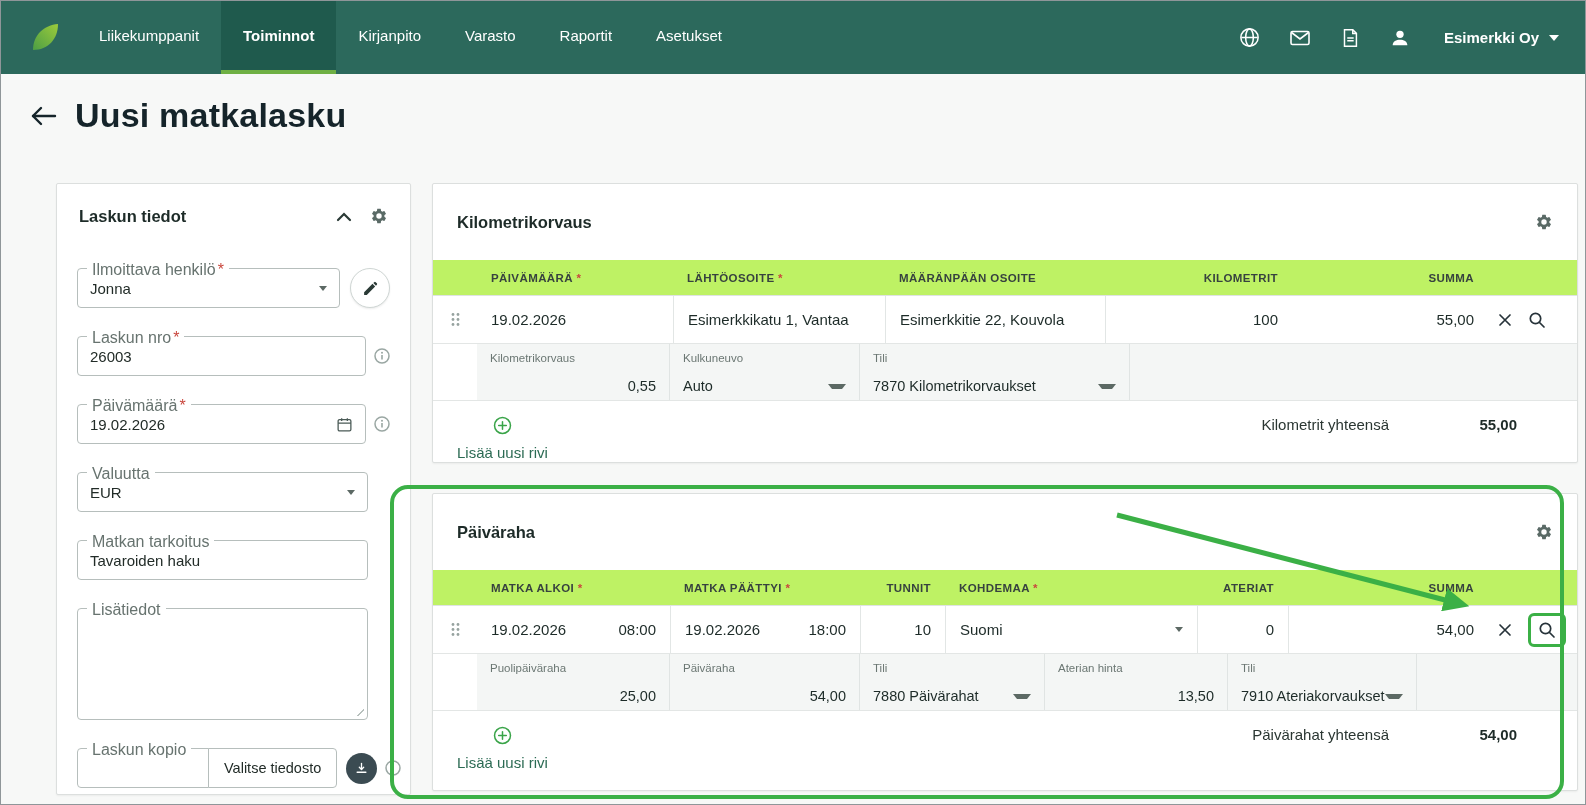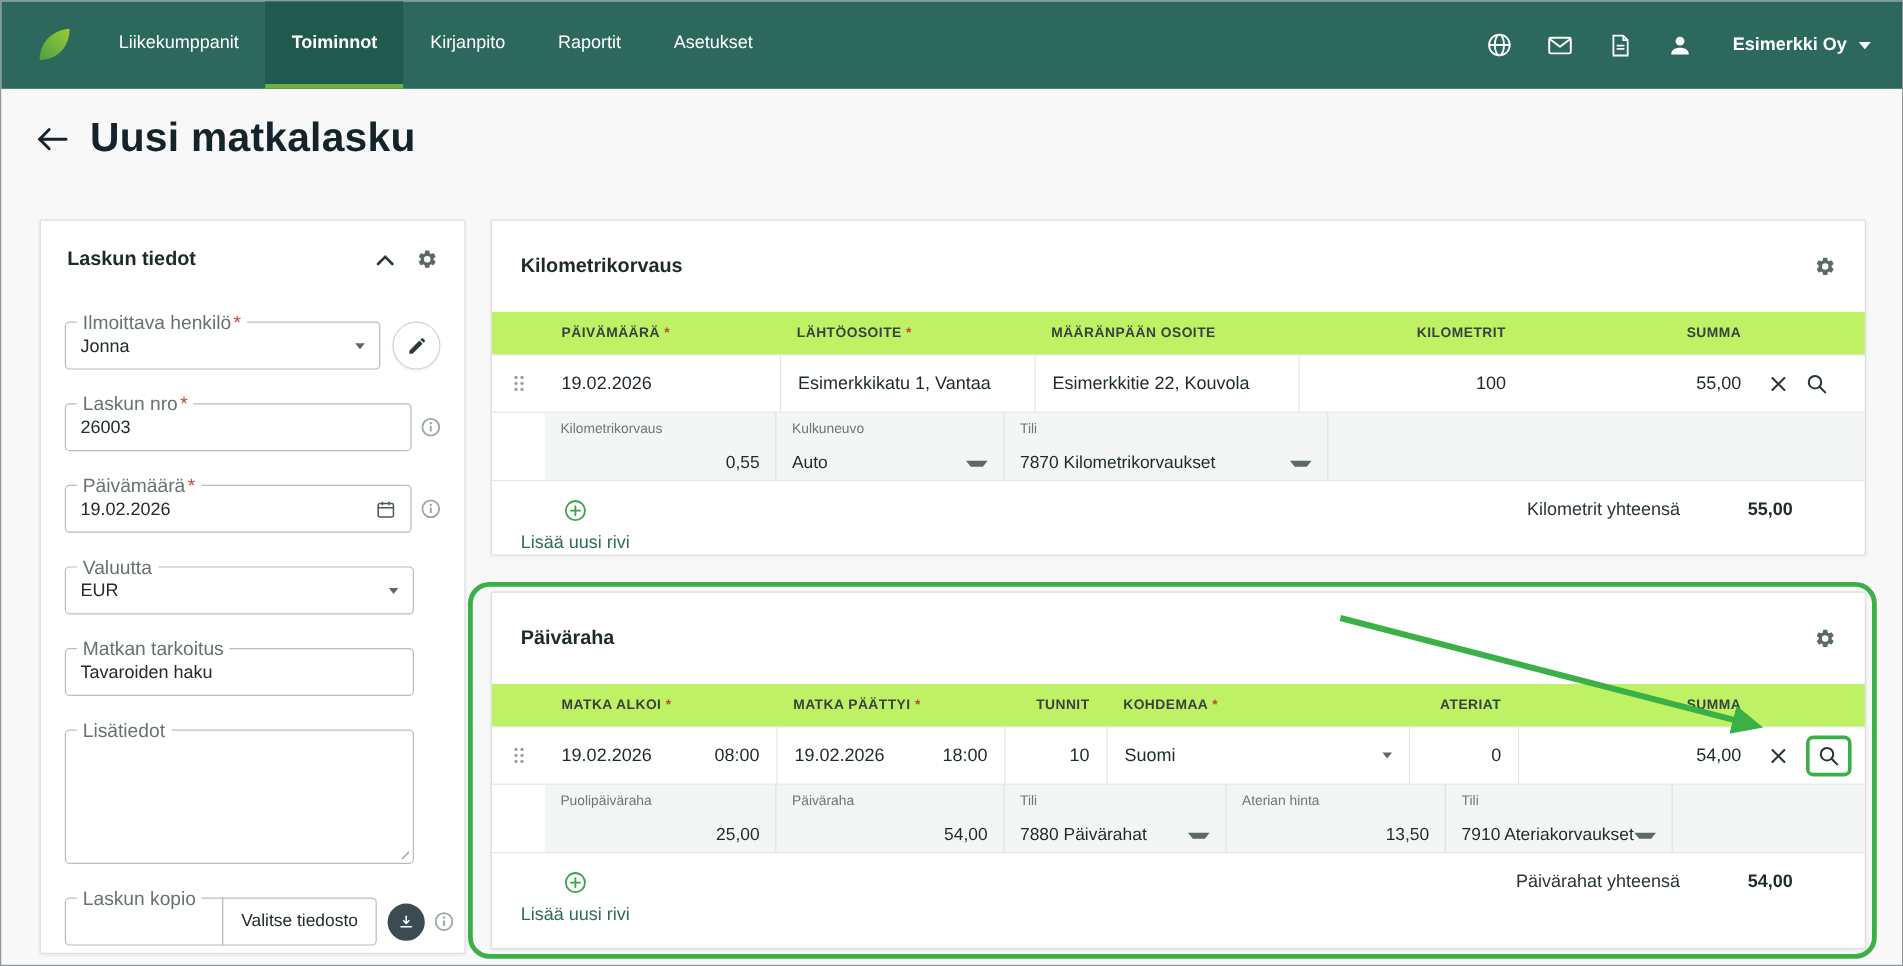--- a/index.html
+++ b/index.html
@@ -16,21 +16,21 @@
   .nicon { width:24px; height:24px; display:flex; align-items:center; justify-content:center; cursor:pointer; }
   .company { display:flex; align-items:center; gap:10px; color:#fff; font-weight:bold; font-size:15px; cursor:pointer; margin-left:6px; }
   .wcaret { width:0; height:0; border-left:5px solid transparent; border-right:5px solid transparent; border-top:6px solid #fff; }
 
   
   .pagehead { position:absolute; top:95px; left:28px; display:flex; align-items:center; gap:16px; }
   .backbtn { cursor:pointer; display:flex; align-items:center; }
   .pagetitle { font-size:34px; font-weight:600; color:#15242a; letter-spacing:0.2px; }
 
   
-  .card { position:absolute; background:#fff; border:1px solid #dcdfde; border-radius:2px; box-shadow:0 1px 2px rgba(0,0,0,0.05); }
+  .card { position:absolute; background:#fff; border:1px solid #dcdfde; border-radius:2px; box-shadow:0 1px 2px rgba(0,0,0,0.05);margin-left:23px; }
   .left-card { left:32px; top:182px; width:355px; height:612px; }
   .km-card { left:408px; top:182px; width:1146px; height:280px; }
   .pv-card { left:408px; top:492px; width:1146px; height:298px; }
 
   .card-head { height:64px; display:flex; align-items:center; justify-content:space-between; padding:0 22px; }
   .rcard .card-head { height:76px; padding:0 24px; }
   .card-title { font-size:16.5px; font-weight:bold; color:#1d2b28; }
   .head-icons { display:flex; align-items:center; gap:18px; }
   .iconbtn { cursor:pointer; display:flex; align-items:center; justify-content:center; background:none; border:none; }
 
@@ -74,21 +74,21 @@
   .drow { display:flex; align-items:stretch; background:#fff; border-top:1px solid #e3e6e5; border-bottom:1px solid #e3e6e5; height:58px; }
   .dcells { flex:1; display:flex; background:#f4f6f5; }
   .dcell { padding:8px 13px 6px 13px; border-right:1px solid #e0e4e3; display:flex; flex-direction:column; justify-content:space-between; cursor:pointer; }
   .dlabel { font-size:11.5px; color:#6b7773; white-space:nowrap; }
   .dvalue { font-size:14.5px; color:#1d2b28; display:flex; align-items:center; white-space:nowrap; }
   .dvalue.right { justify-content:flex-end; }
   .dvalue .caret { margin-left:auto; padding-left:10px; }
 
   .card-foot { display:flex; justify-content:space-between; align-items:flex-start; padding:15px 24px 0 24px; }
   .addrow { display:flex; align-items:center; gap:9px; color:#2c6b54; font-size:15px; cursor:pointer;flex-direction:column; }
-  .foot-total { display:flex; align-items:center; gap:34px; padding-right:36px; font-size:15px; color:#2a3632; }
+  .foot-total { display:flex; align-items:center; gap:68px; padding-right:36px; font-size:15px; color:#2a3632; }
   .tvalue { font-weight:bold; color:#1d2b28; min-width:60px; text-align:right; }
 
   
   .k1{width:196px;flex:none} .k2{width:212px;flex:none} .k3{width:220px;flex:none}
   .k4{width:187px;flex:none} .k5{width:196px;flex:none}
   .kd1{width:193px;flex:none} .kd2{width:190px;flex:none} .kd3{width:270px;flex:none}
 
   
   .p1{width:193px;flex:none} .p2{width:190px;flex:none} .p3{width:85px;flex:none}
   .p4{width:252px;flex:none} .p5{width:91px;flex:none} .p6{width:200px;flex:none}
@@ -111,20 +111,21 @@
               <stop offset="1" stop-color="#9ccb3b"></stop>
         </linearGradient>
           </defs>
         <path d="M6 30 C6 15 17 5 31 4 C31 19 21 30 6 30 Z" fill="url(#lg)"></path>
       </svg>
     </div>
     <nav class="navitems">
       <div class="navitem">Liikekumppanit</div>
       <div class="navitem active">Toiminnot</div>
       <div class="navitem">Kirjanpito</div>
+      <div class="navitem">Varasto</div>
       <div class="navitem">Raportit</div>
       <div class="navitem">Asetukset</div>
     </nav>
     <div class="navicons">
       <span class="nicon">
         <svg width="23" height="23" viewBox="0 0 24 24" fill="none" stroke="#fff" stroke-width="1.6">
             <circle cx="12" cy="12" r="9"></circle>
             <ellipse cx="12" cy="12" rx="4" ry="9"></ellipse>
             <path d="M3.5 12h17"></path>
           </svg>

